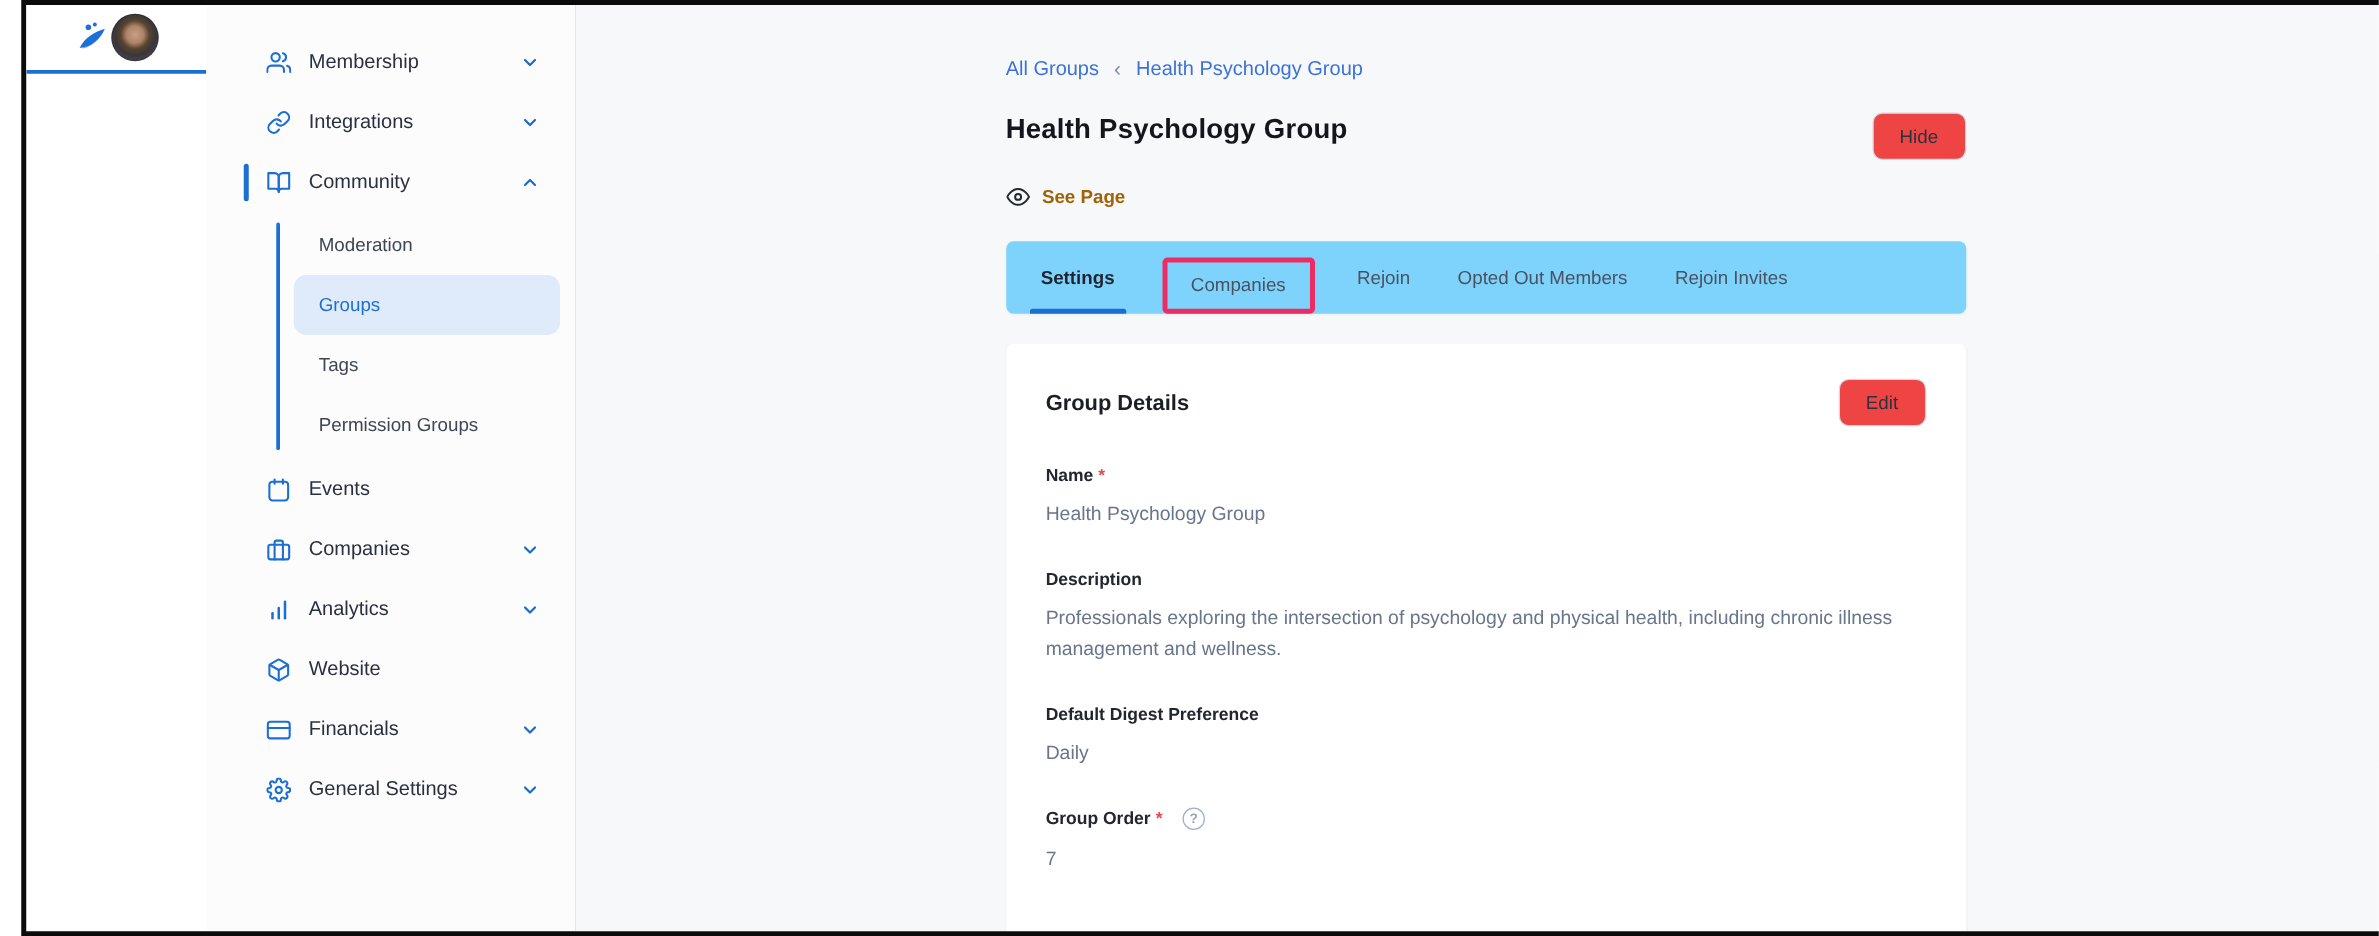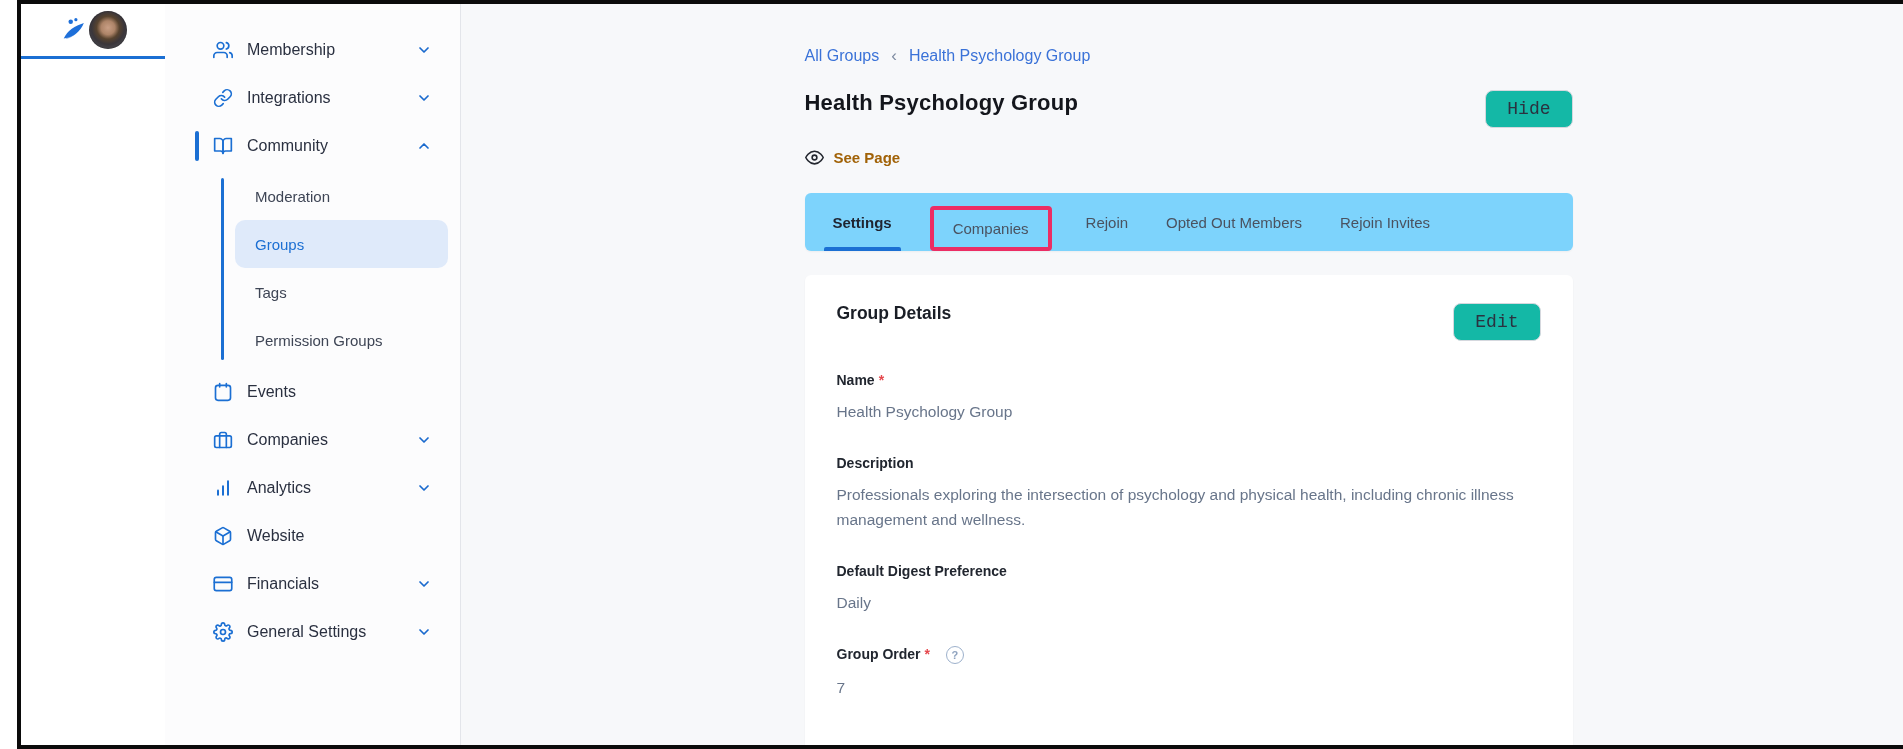--- a/index.html
+++ b/index.html
@@ -40,42 +40,42 @@
                font-size:15px; color:#3e4555; border-radius:10px; cursor:pointer;}
   .subnav-item.active{background:var(--accent-light); color:var(--accent); font-weight:400;}
 
   
   .content{width:768px; margin:0 auto; padding-top:42px;}
   .breadcrumb{display:flex; align-items:center; font-size:16px; color:var(--link);}
   .crumb{cursor:pointer;}
   .crumb-sep{margin:0 12px; color:#7d8aa0; font-size:17px;}
   .page-head{display:flex; align-items:flex-start; justify-content:space-between; margin-top:24px;}
   .page-title{font-size:22px; font-weight:700; color:#14161c; letter-spacing:.2px;}
-  .btn{height:38px; padding:0 21px; background:#14b8a6; border:1px solid #d5d8de; border-radius:8px;
-       font-size:18px; color:#2b3240; font-family:Liberation Mono, monospace; cursor:pointer;}
+  .btn{height:38px; padding:0 21px; background:#ef4444; border:1px solid #d5d8de; border-radius:8px;
+       font-size:15px; color:#2b3240; font-family:Liberation Sans, sans-serif; cursor:pointer;}
   .see-page{margin-top:20px; display:flex; align-items:center; gap:10px; font-size:15px;
             font-weight:600; color:#a16207; cursor:pointer;}
   .see-page svg{width:19px; height:19px;}
 
   
   .tab-card{margin-top:26px; background:#7dd3fc; border-radius:6px; height:58px; display:flex;
             align-items:flex-end; padding-left:28px; box-shadow:0 1px 2px rgba(20,30,60,.05);}
   .tab{position:relative; height:58px; display:flex; align-items:center; margin-right:38px;
        font-size:15px; color:#4a5260; font-weight:500; cursor:pointer; white-space:nowrap;}
   .tab.active{color:#1f2430; font-weight:700;}
   .tab.active .tab-underline{position:absolute; left:-9px; right:-9px; bottom:0; height:4px;
        background:var(--accent); border-radius:2px 2px 0 0;}
   .annotation-box{border:4px solid var(--annotation); border-radius:4px; padding:0 19px;
                   height:45px; display:flex; align-items:center; margin-right:34px;}
   .annotation-box .tab{height:auto; margin:0;}
 
   
   .card{margin-top:24px; background:#fff; border-radius:6px; padding:28px 32px 60px;
         box-shadow:0 1px 2px rgba(20,30,60,.05); min-height:480px;}
-  .card-head{display:flex; align-items:flex-start; justify-content:space-between;}
+  .card-head{display:flex; align-items:center; justify-content:space-between;}
   .card-title{font-size:17.5px; font-weight:700; color:#1a1e26;}
   .field{margin-top:31px;}
   .field-label-row{display:flex; align-items:flex-start; gap:4px;}
   .field-label{font-size:14px; font-weight:700; color:#21262f;}
   .req{color:var(--required); font-size:14px; font-weight:700;}
   .help-icon{width:18px; height:18px; border:1.5px solid #9db1cc; border-radius:50%; color:#8fa3bf;
              font-size:11px; font-weight:700; display:inline-flex; align-items:center; justify-content:center;
              margin-left:12px; cursor:pointer;}
   .field-value{margin-top:11px; font-size:15.5px; color:var(--text-gray); line-height:1.62; max-width:720px;}
 </style>

